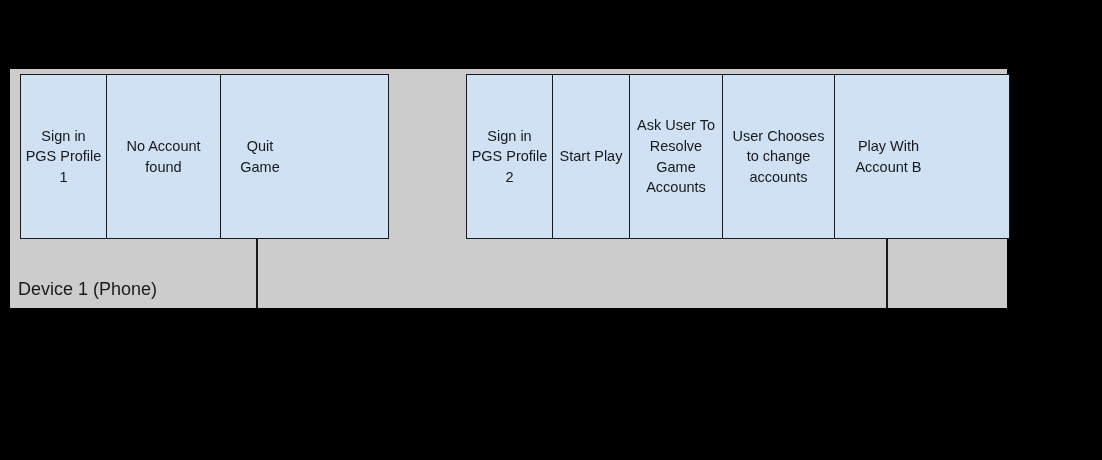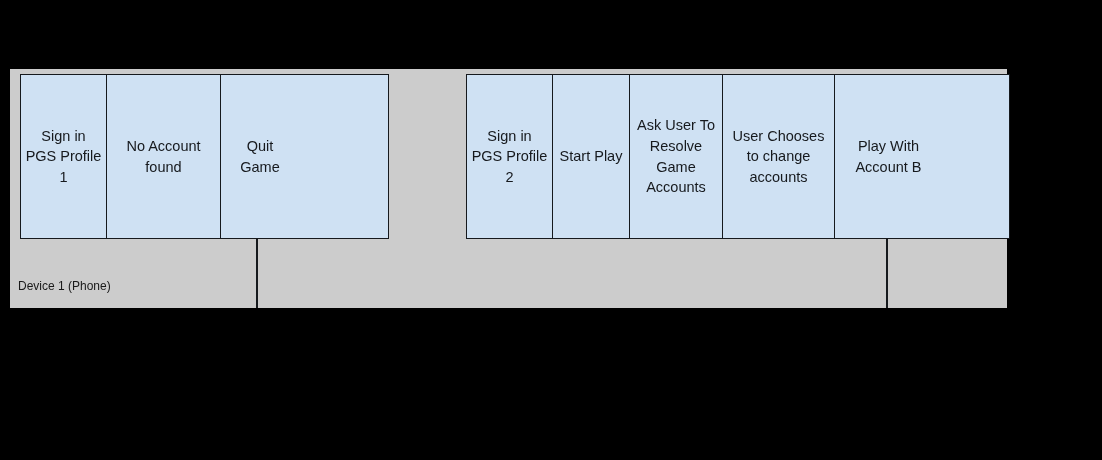--- a/index.html
+++ b/index.html
@@ -27,21 +27,21 @@
     top: 69px;
     width: 997px;
     height: 239px;
     background: #cccccc;
     box-sizing: border-box;
   }
   .device-label {
     position: absolute;
     left: 18px;
     top: 279px;
-    font-size: 12px;
+    font-size: 18px;
     color: #1a1a1a;
     line-height: 1.2;
     white-space: nowrap;
   }
   
   .step-group {
     position: absolute;
     top: 74px;
     height: 165px;
     display: flex;

